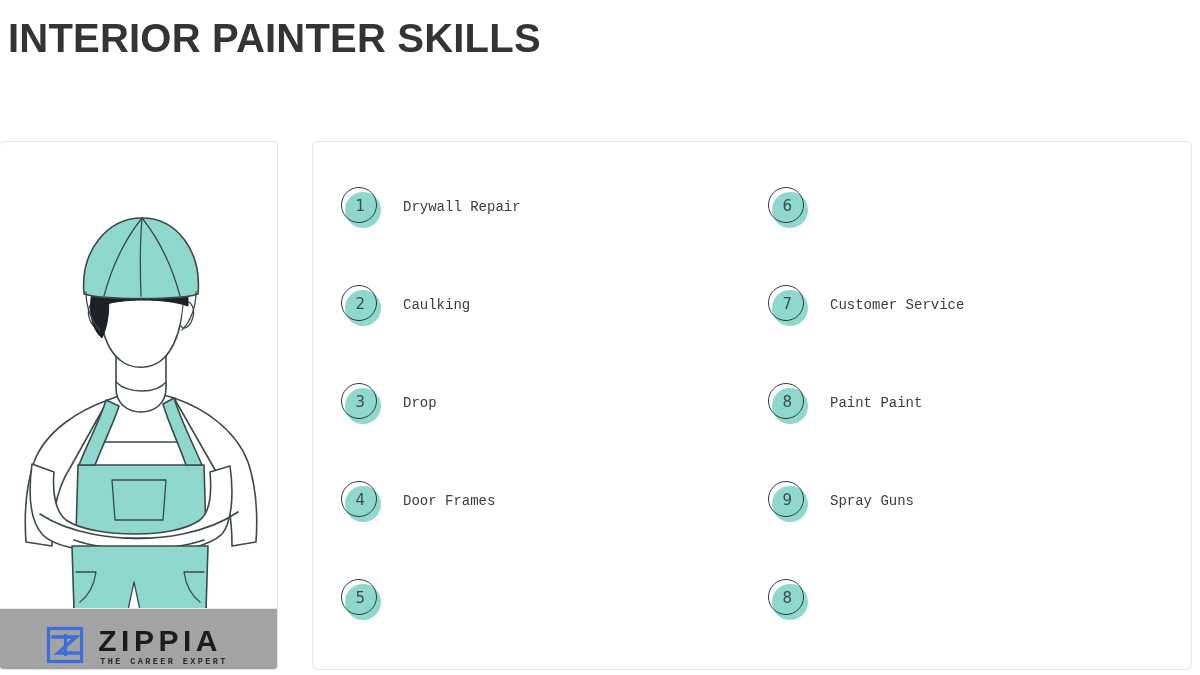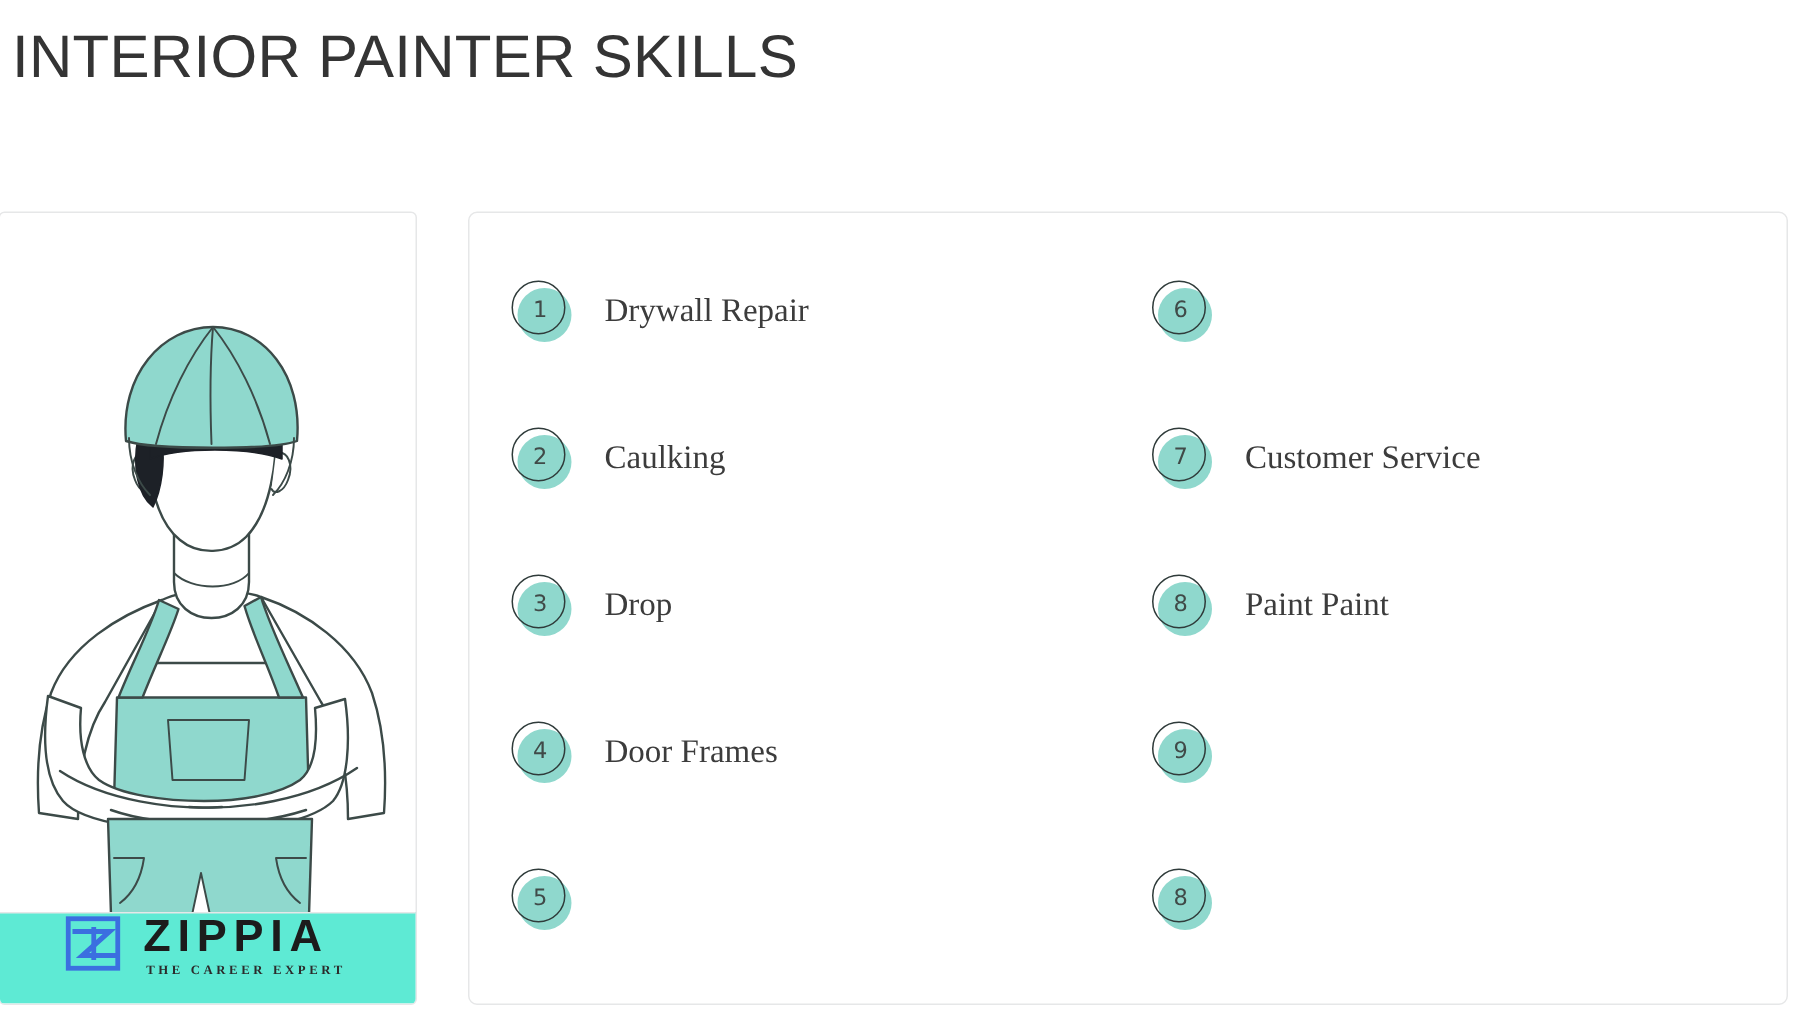--- a/index.html
+++ b/index.html
@@ -22,21 +22,21 @@
     inset: 0;
     background: #ffffff;
   }
 
   
   .page-title {
     position: absolute;
     left: 8px;
     top: 13px;
     font-size: 40px;
-    font-weight: 400;
+    font-weight: 700;
     letter-spacing: 0.2px;
     color: #343434;
     line-height: 50px;
     white-space: nowrap;
     font-family: "Liberation Sans", "DejaVu Sans", sans-serif;
   }
 
   
   .illus-panel {
     position: absolute;
@@ -61,23 +61,23 @@
   .illus-art svg { display: block; }
 
   .logo-bar {
     position: absolute;
     left: 0;
     bottom: 0;
     width: 279px;
     height: 61px;
     border-top: 1px solid #e6e7e8;
     box-sizing: border-box;
-    background: #5eead4;
-    display: flex;
-    align-items: flex-start;
+    background: #a3a3a3;
+    display: flex;
+    align-items: flex-end;
     justify-content: center;
   }
   .logo-inner {
     display: flex;
     align-items: center;
     gap: 13px;
     transform: translateX(-3px);
   }
   .logo-mark { display: block; }
   .logo-words {
@@ -87,21 +87,21 @@
   }
   .logo-name {
     font-family: "Liberation Sans", "DejaVu Sans", sans-serif;
     font-size: 30px;
     font-weight: 700;
     letter-spacing: 4.5px;
     color: #1c1c1c;
     line-height: 29px;
   }
   .logo-tag {
-    font-family: Liberation Serif, serif;
+    font-family: Liberation Mono, monospace;
     font-size: 8.5px;
     font-weight: 700;
     letter-spacing: 2.4px;
     color: #2b2b2b;
     line-height: 12px;
     margin-top: 1px;
     margin-left: 2px;
   }
 
   
@@ -168,26 +168,26 @@
     justify-content: center;
     font-size: 15px;
     font-weight: 400;
     color: #404a48;
     font-family: "DejaVu Sans", "Liberation Sans", sans-serif;
     letter-spacing: -0.3px;
   }
 
   .skill-label {
     margin-left: 22px;
-    font-size: 22px;
+    font-size: 14px;
     font-weight: 400;
     color: #3c3c3c;
     line-height: 40px;
     white-space: nowrap;
-    font-family: Liberation Serif, serif;
+    font-family: Liberation Mono, monospace;
   }
 </style>
 </head>
 <body>
 
 <div class="page">
 
   <div class="page-title">INTERIOR PAINTER SKILLS</div>
 
   <div class="illus-panel">
@@ -348,20 +348,21 @@
         </span>
         <span class="skill-label">Paint Paint</span>
       </div>
 
       <div class="skill-row">
         <span class="badge">
           <span class="disc"></span>
           <span class="ring"></span>
           <span class="num">9</span>
         </span>
+        <span class="skill-label">Spray Guns</span>
       </div>
 
       <div class="skill-row">
         <span class="badge">
           <span class="disc"></span>
           <span class="ring"></span>
           <span class="num">8</span>
         </span>
       </div>
 

